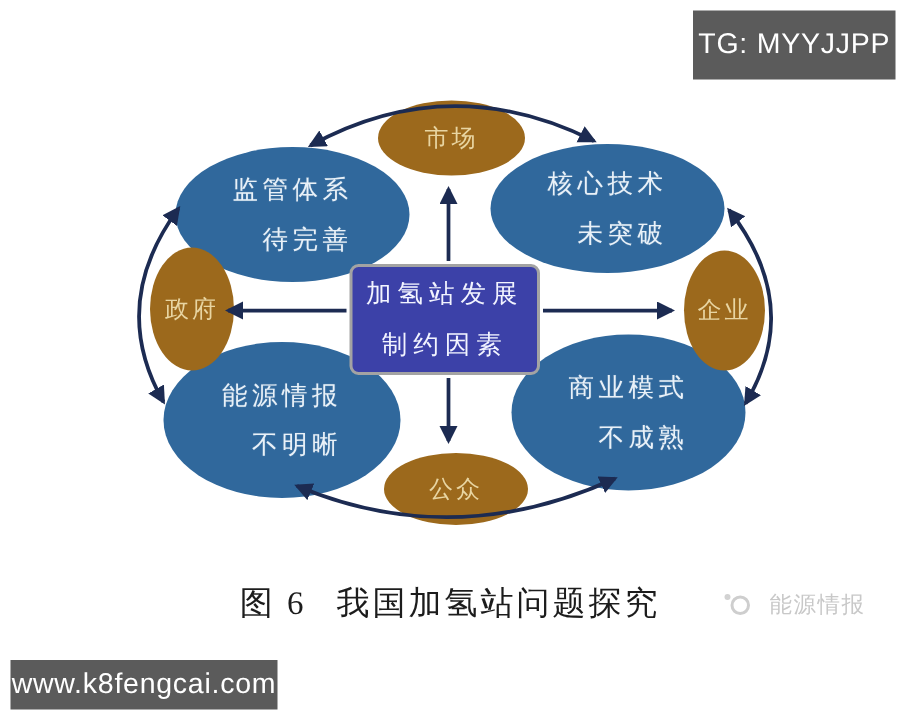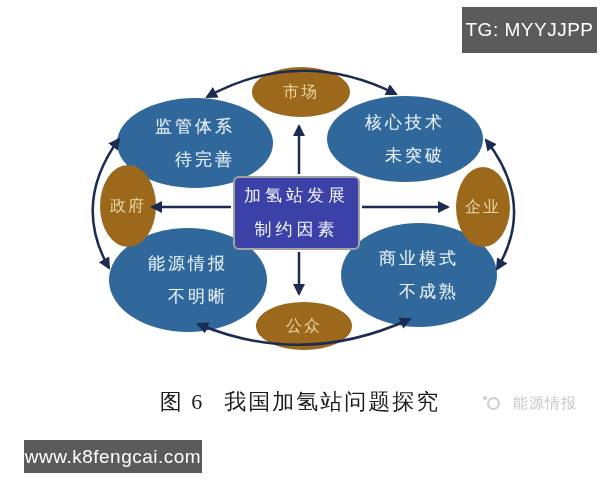--- a/index.html
+++ b/index.html
@@ -7,21 +7,21 @@
     position:relative;width:600px;height:480px;background:#ffffff;overflow:hidden;
     font-family:"Liberation Serif", serif;
   }
   .badge{
     position:absolute;background:#5b5b5b;color:#ffffff;
     font-family:"Liberation Sans", sans-serif;
     display:flex;align-items:center;justify-content:center;
     letter-spacing:0.5px;
   }
   #tg-badge{left:462px;top:7px;width:135px;height:46px;font-size:19px;}
-  #site-badge{left:24px;top:440px;width:178px;height:33px;font-size:19px;}
+  #site-badge{left:7px;top:440px;width:178px;height:33px;font-size:19px;}
   .node{
     position:absolute;display:flex;align-items:center;justify-content:center;
     text-align:right;white-space:pre-line;
   }
   .factor{
     background:#30689c;border-radius:50%;color:#e9f1f8;
     font-size:17px;letter-spacing:3px;line-height:1.95;
     text-shadow:0 0 1px rgba(255,255,255,.25);
   }
   #factor-tl{left:117px;top:98px;width:156px;height:90px;}

